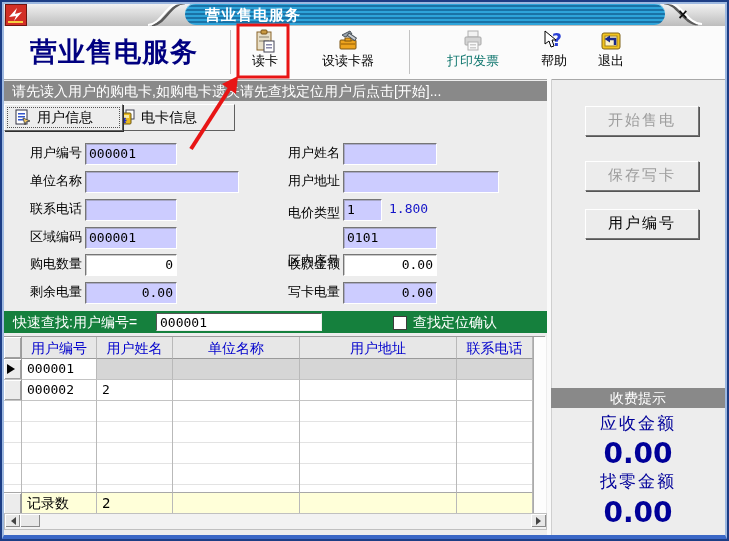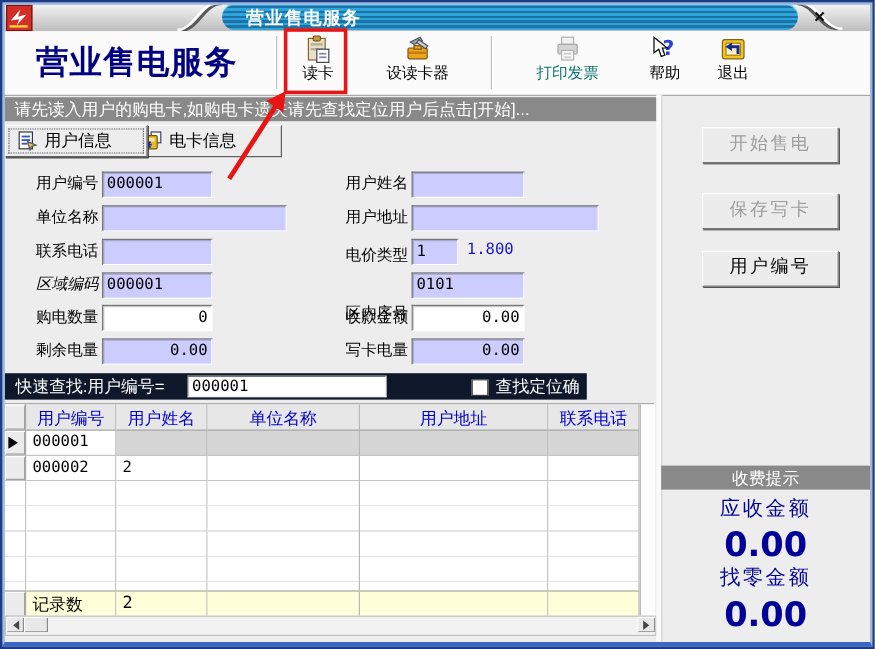--- a/index.html
+++ b/index.html
@@ -50,21 +50,21 @@
     border:1px solid #767676;border-right-color:#fff;border-bottom-color:#fff;
     box-shadow:inset 1px 1px 0 #a8a8c8;}
   .ffield.white{background:#fff;box-shadow:inset 1px 1px 0 #c9c9c9;}
   .ffield input{position:absolute;inset:1px 2px;width:calc(100% - 6px);height:16px;border:none;outline:none;background:transparent;
     font-family:"DejaVu Sans Mono","Liberation Mono",monospace;font-size:13px;padding:0 1px;color:#000;}
   .ffield input.num{text-align:right;}
   .price-note{position:absolute;font-size:13px;line-height:20px;color:#1515c8;
     font-family:"DejaVu Sans Mono","Liberation Mono",monospace;}
 
   
-  .searchbar{position:absolute;left:4px;top:311px;width:485px;height:22px;background:#0f172a;color:#fff;}
+  .searchbar{position:absolute;left:4px;top:311px;width:543px;height:22px;background:#15803d;color:#fff;}
   .search-label{position:absolute;left:9px;top:0;font-size:14px;line-height:22px;}
   .search-input{position:absolute;left:152px;top:2px;width:158px;height:16px;background:#fff;
     border:1px solid #555;border-right-color:#eee;border-bottom-color:#eee;outline:none;
     font-family:"DejaVu Sans Mono","Liberation Mono",monospace;font-size:13px;padding:0 3px;color:#000;}
   .checkbox{position:absolute;left:389px;top:5px;width:12px;height:12px;background:#fff;border:1px solid #3c3c3c;}
   .checkbox-label{position:absolute;left:409px;top:0;font-size:14px;line-height:22px;}
 
   
   .grid{position:absolute;left:4px;top:336px;width:541px;height:177px;background:#fff;border-top:1px solid #9a9a9a;}
   .gcell{position:absolute;box-sizing:border-box;border-right:1px solid #b9b9b9;overflow:hidden;white-space:nowrap;}
@@ -238,21 +238,21 @@
   <div class="flabel" style="left:18px;top:199px;">联系电话</div>
   <div class="ffield" style="left:85px;top:199px;width:90px;">
       <input value="" style="">
     </div>
   <div class="flabel" style="left:276px;top:203px;">电价类型</div>
   <div class="ffield" style="left:343px;top:199px;width:37px;">
       <input value="1" style="">
     </div>
   <div class="price-note" style="left:389px;top:199px;">1.800</div>
 
-  <div class="flabel" style="left:18px;top:227px;font-style:italic;">区域编码</div>
+  <div class="flabel" style="left:18px;top:227px;">区域编码</div>
   <div class="ffield" style="left:85px;top:227px;width:90px;">
       <input value="000001" style="">
     </div>
   <div class="flabel" style="left:276px;top:227px;margin-top:24px;">区内序号</div>
   <div class="ffield" style="left:343px;top:227px;width:92px;">
       <input value="0101" style="">
     </div>
 
   <div class="flabel" style="left:18px;top:254px;">购电数量</div>
   <div class="ffield white" style="left:85px;top:254px;width:90px;">

